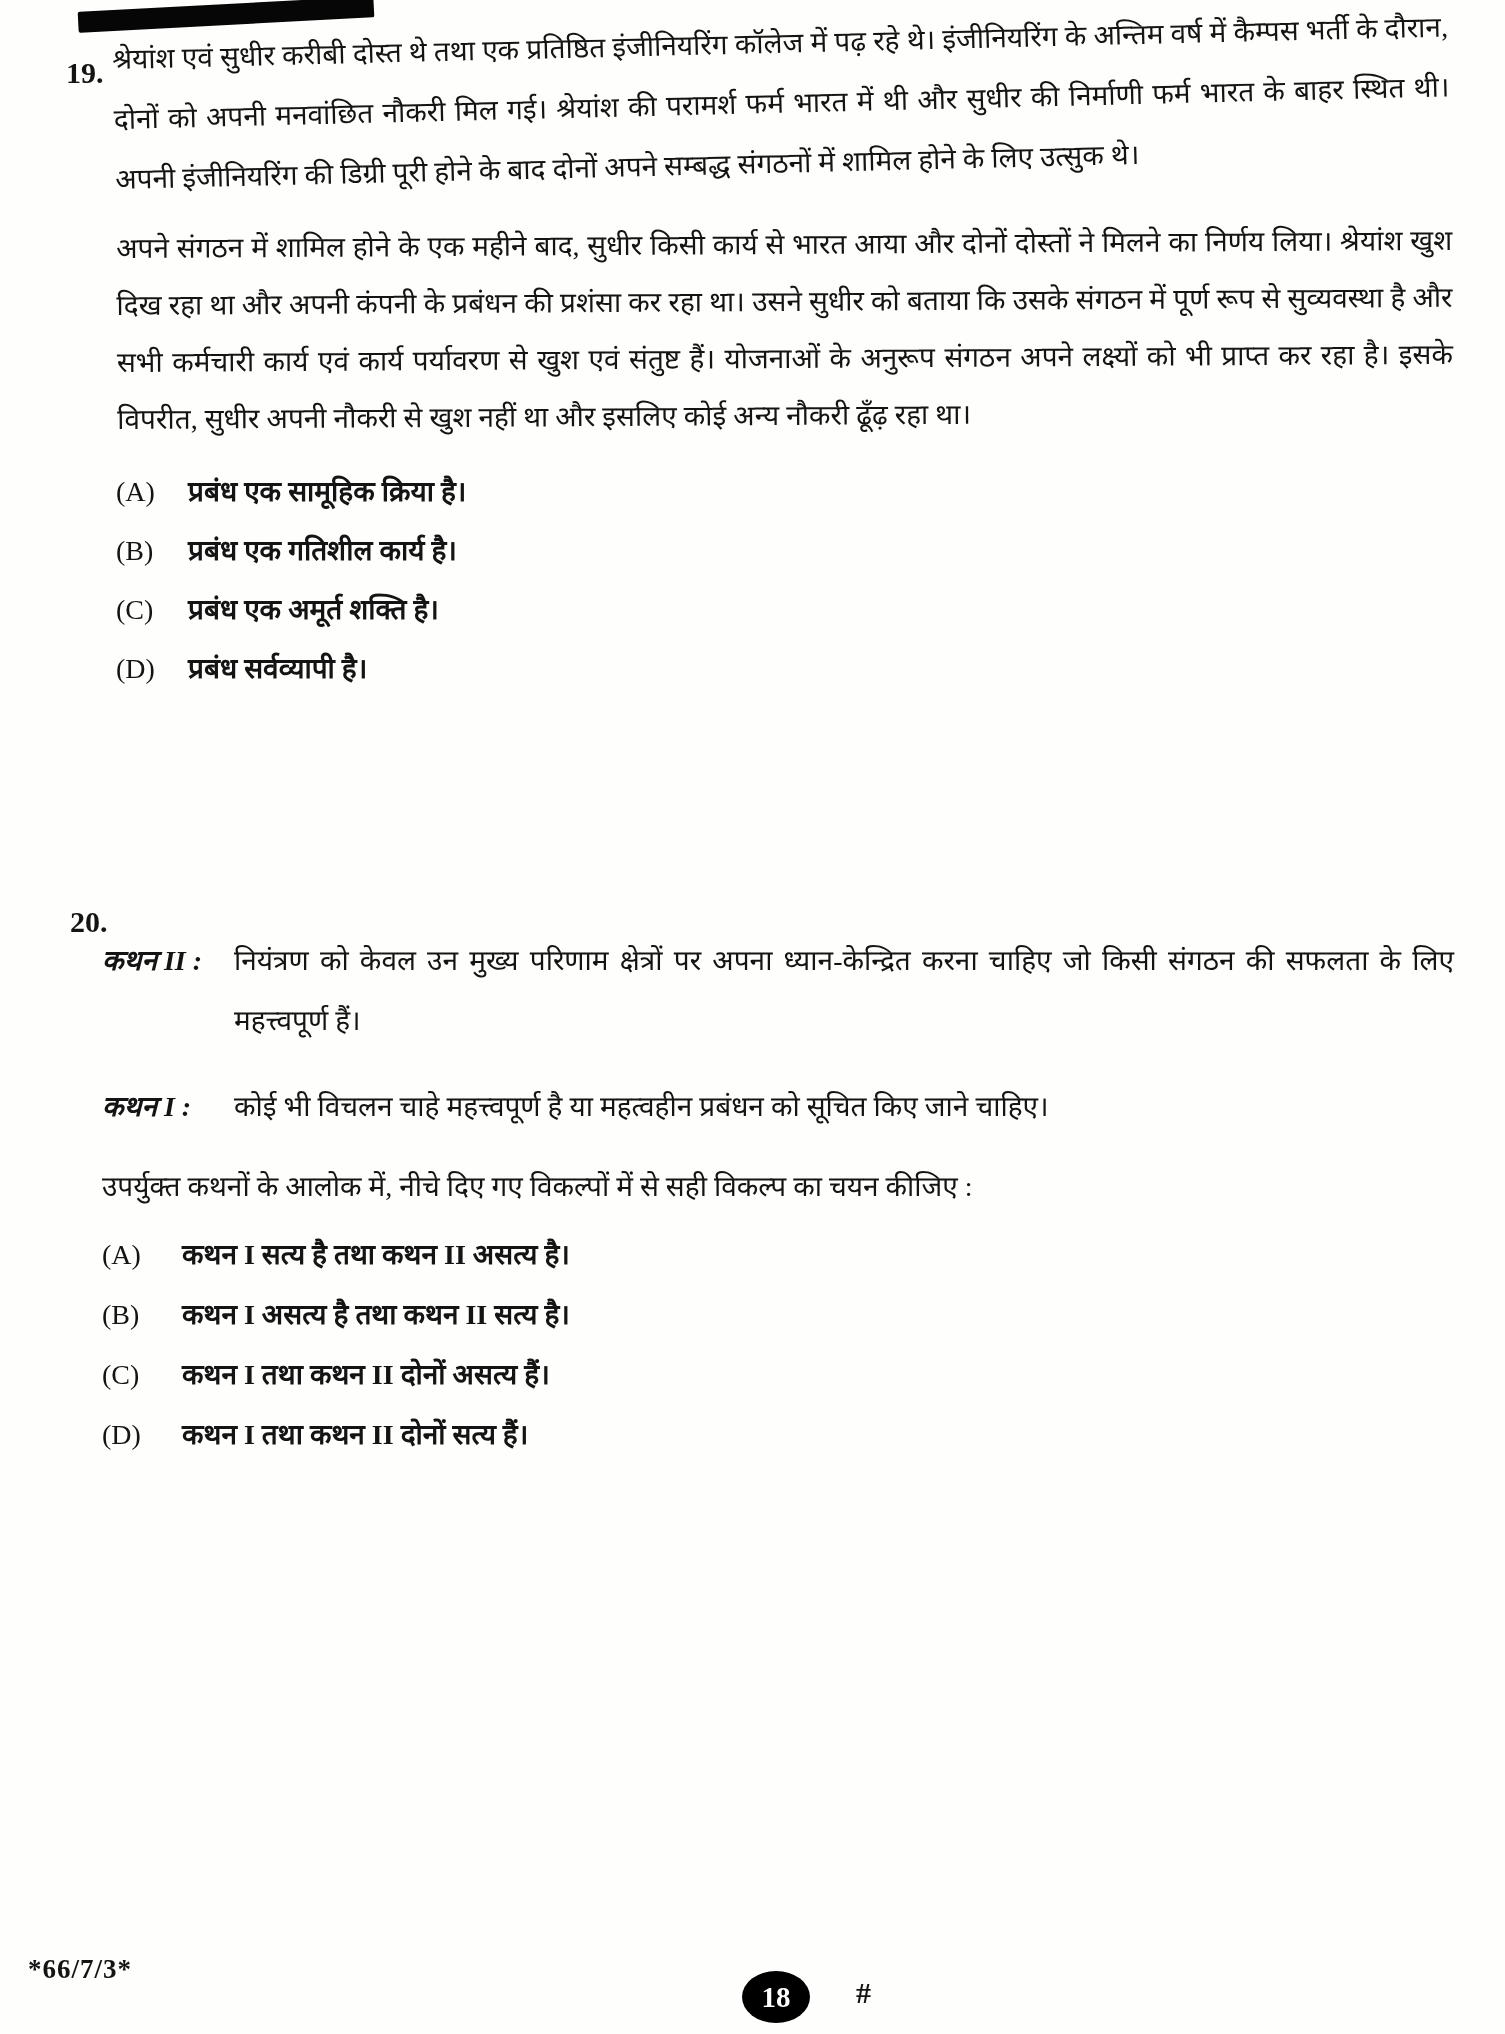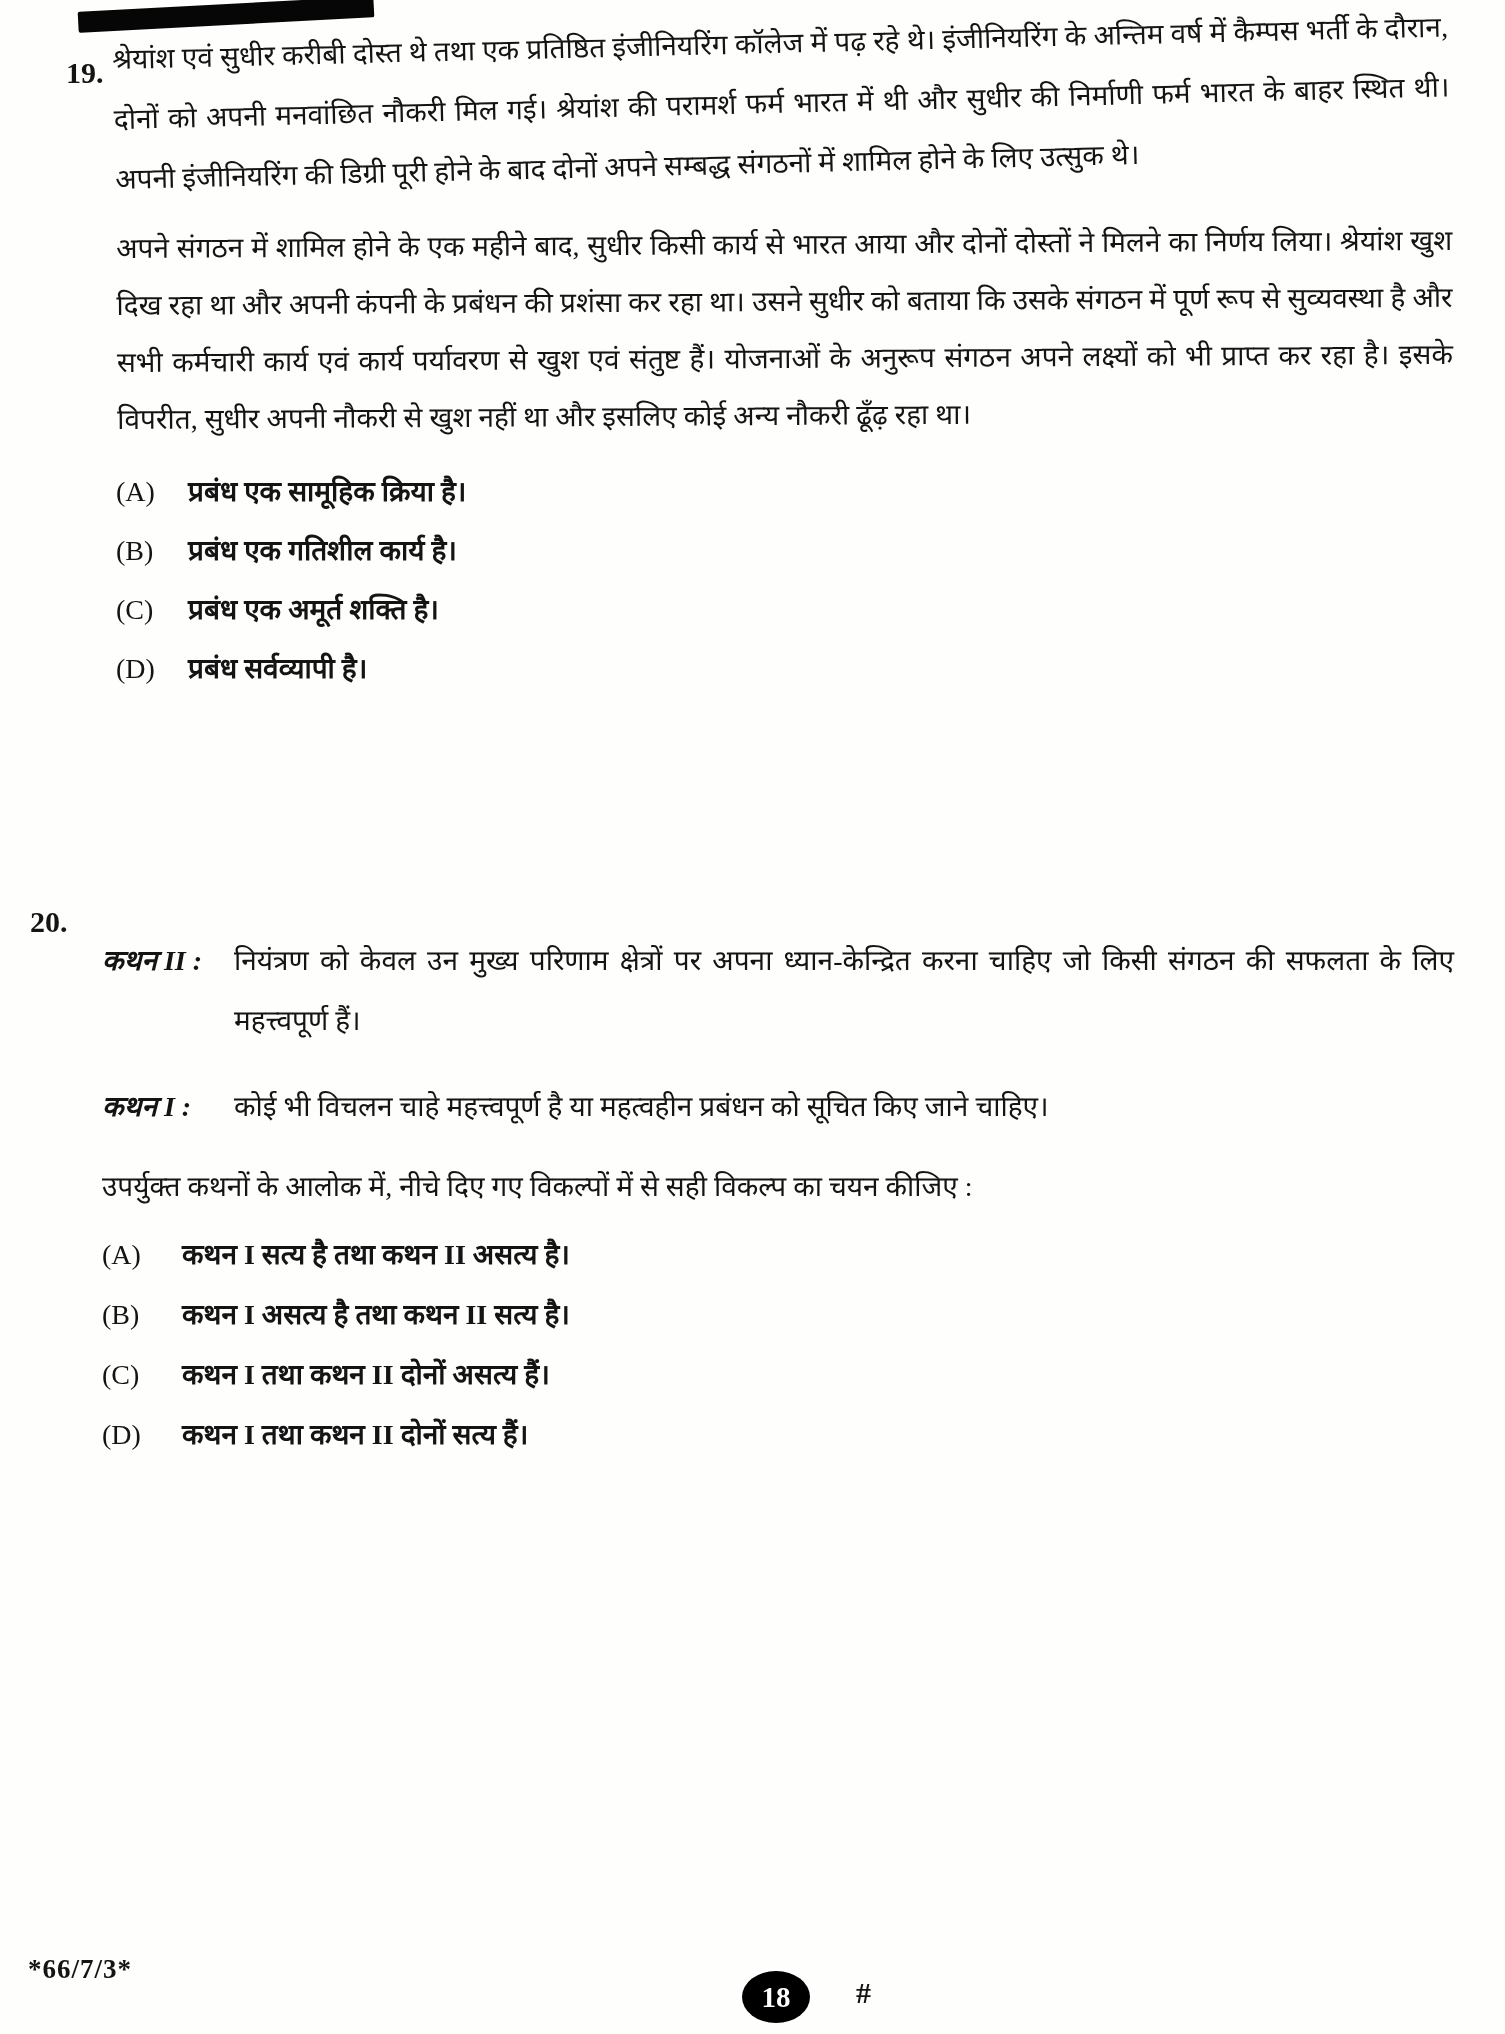--- a/index.html
+++ b/index.html
@@ -59,21 +59,21 @@
     align-items: baseline;
     font-size: 28px;
     line-height: 32px;
     margin-bottom: 27px;
   }
   .q19 .opt-label { flex: none; width: 72px; }
   .opt-text { flex: 1; font-weight: bold; }
 
   
   .q20 { position: absolute; left: 30px; top: 905px; width: 1432px; }
-  .q20 .qnum { top: 0; }
+  .q20 .qnum { top: 0; margin-left: 40px; }
   .q20 .qbody { margin-left: 72px; width: 1352px; }
 
   .intro { font-size: 28px; line-height: 38px; margin: 0; }
 
   .statement {
     display: flex;
     align-items: flex-start;
     font-size: 28px;
     line-height: 60px;
     margin-top: 26px;

